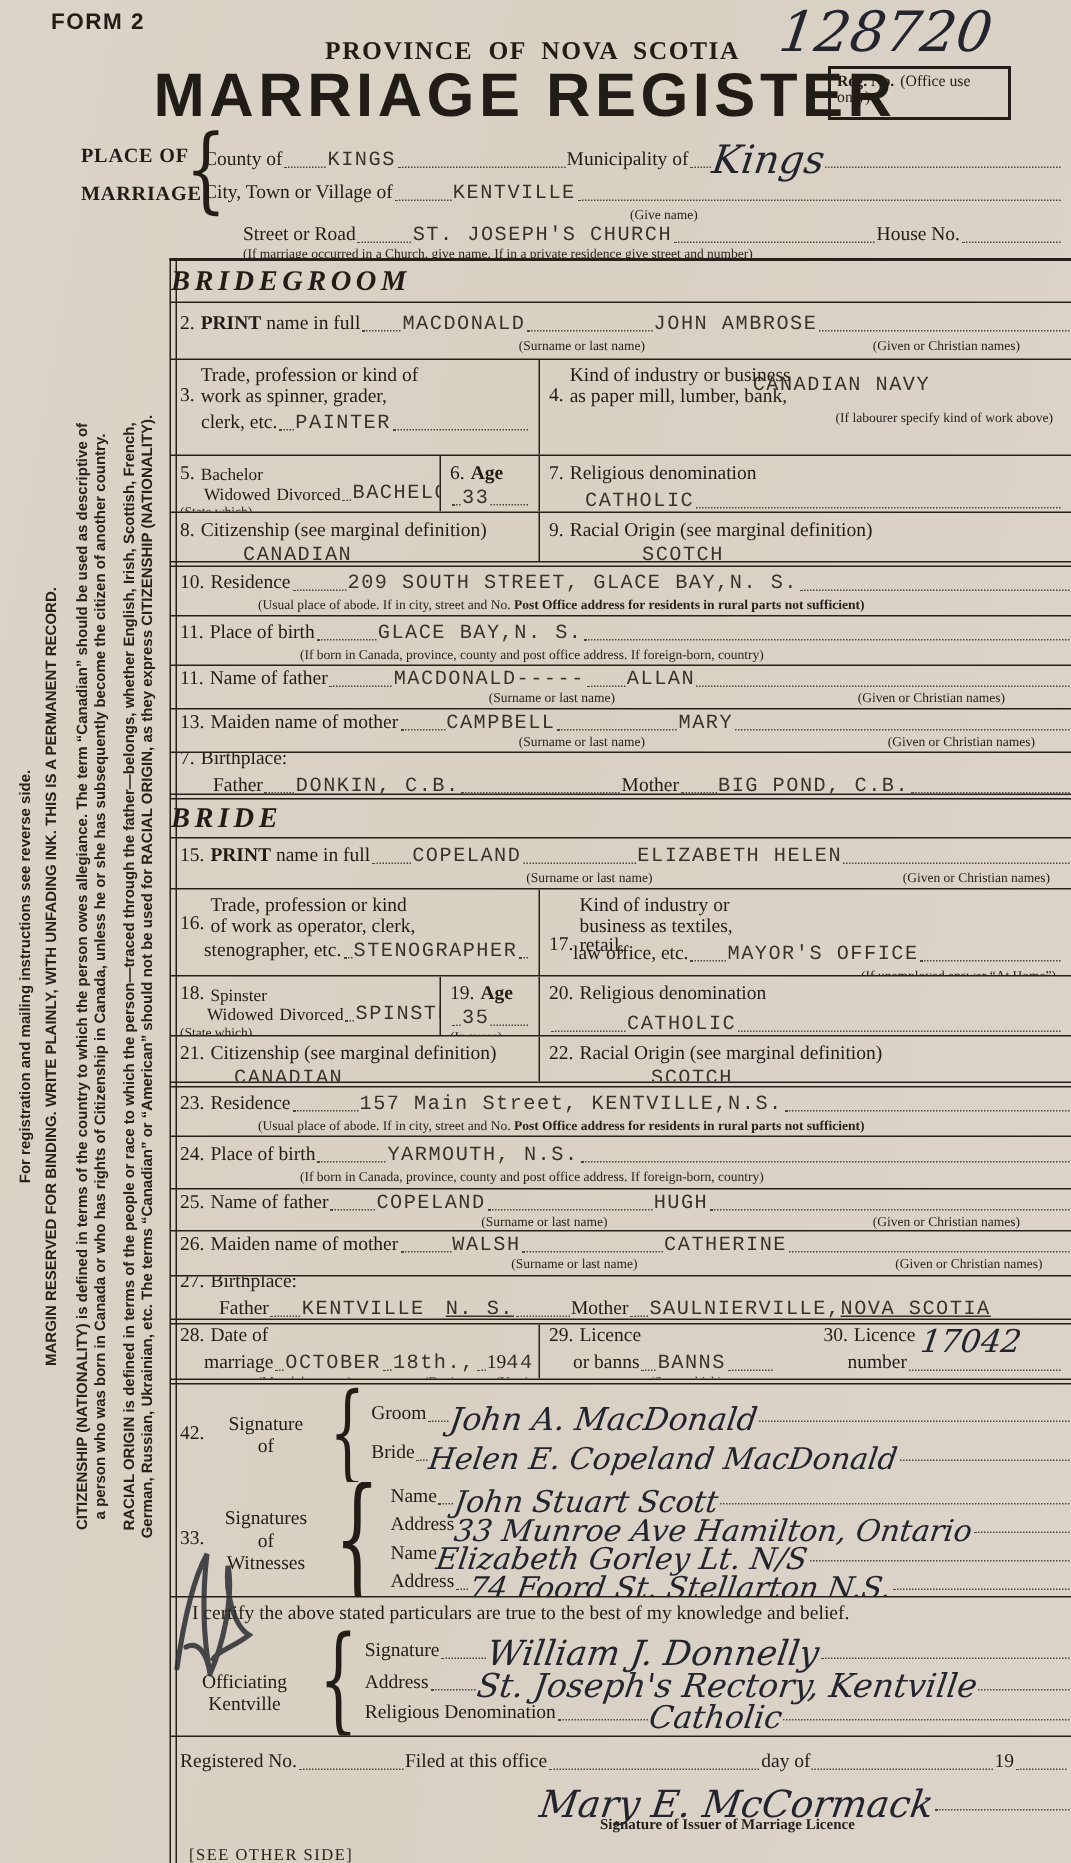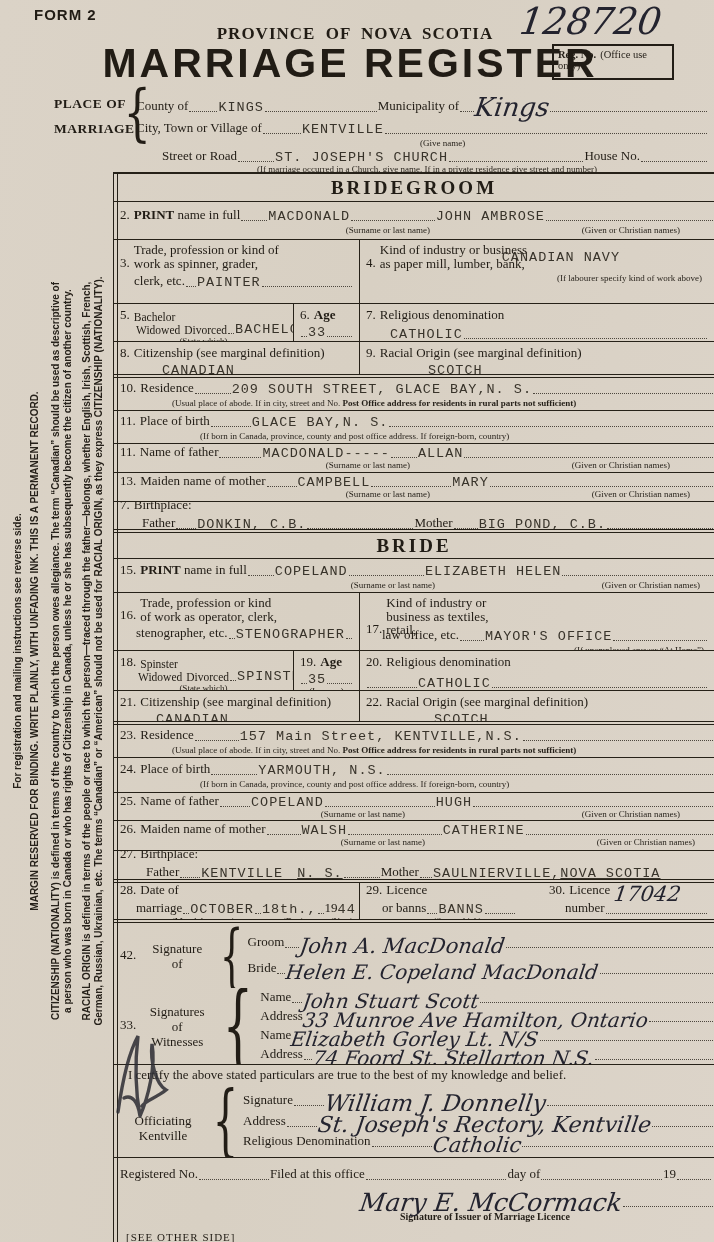--- a/index.html
+++ b/index.html
@@ -31,31 +31,31 @@
   .hw{font-family:"DejaVu Serif",serif;font-style:italic;color:#24242f;display:inline-block;transform:skewX(-8deg);}
   
   .pl-label{position:absolute;left:54px;font-weight:bold;font-size:13.5px;letter-spacing:.5px;}
   .brace{font-family:"DejaVu Serif",serif;font-weight:400;color:#221d16;line-height:1;}
   .place-brace{position:absolute;left:120px;top:86px;font-size:54px;transform:scale(.8,1.15);}
   .fl{display:flex;align-items:flex-end;}
   .dots{flex:1;min-width:6px;height:3px;border-bottom:1.4px dotted #4d473e;margin:0 1px 4px 1px;}
   .typed{font-family:"Liberation Mono",monospace;font-size:13.5px;letter-spacing:1px;
     color:#38332a;white-space:nowrap;margin-bottom:1px;}
   .lbl{font-size:13px;margin-bottom:2px;white-space:nowrap;}
-  .note{font-size:9px;line-height:1.15;color:#241f18;text-align:center;white-space:nowrap;}
+  .note{font-size:9px;line-height:1.15;color:#241f18;text-align:left;white-space:nowrap;}
   .abs{position:absolute;}
   
   .tbl{position:absolute;left:113px;top:172px;width:601px;height:1071px;box-sizing:border-box;
     border-left:1.6px solid #262118;border-top:2.5px solid #262118;}
   .tbl::before{content:"";position:absolute;left:3px;top:0;bottom:0;width:1.4px;background:#262118;}
   .r{box-sizing:border-box;border-bottom:1.6px solid #262118;overflow:hidden;padding-left:6px;position:relative;}
   .thick{border-bottom:4px double #262118;}
   .noline{border-bottom:none;}
-  .sec{height:28px;line-height:27px;text-align:center;font-weight:bold;font-size:19px;
-    letter-spacing:3px;border-bottom:1.8px solid #262118;padding-left:0;}
+  .sec{height:28px;line-height:27px;text-align:left;font-weight:bold;font-size:19px;
+    letter-spacing:3px;border-bottom:1.8px solid #262118;padding-left:0;font-style:italic;}
   .cells{display:flex;padding-left:0;}
   .cell{box-sizing:border-box;padding:3px 6px;overflow:hidden;position:relative;}
   .vl{border-left:1.6px solid #262118;}
   .num{font-size:13px;margin-right:4px;margin-bottom:2px;}
   .nrow{display:flex;}
   .sp{flex:none;}
   .nfx{text-align:right;}
   .hwline{margin-bottom:-6px;white-space:nowrap;}
   .bigbrace{font-size:68px;transform:scale(.55,1.05);margin:0 -6px 0 -4px;align-self:center;}
   .sigblock{display:flex;align-items:center;height:100%;}

